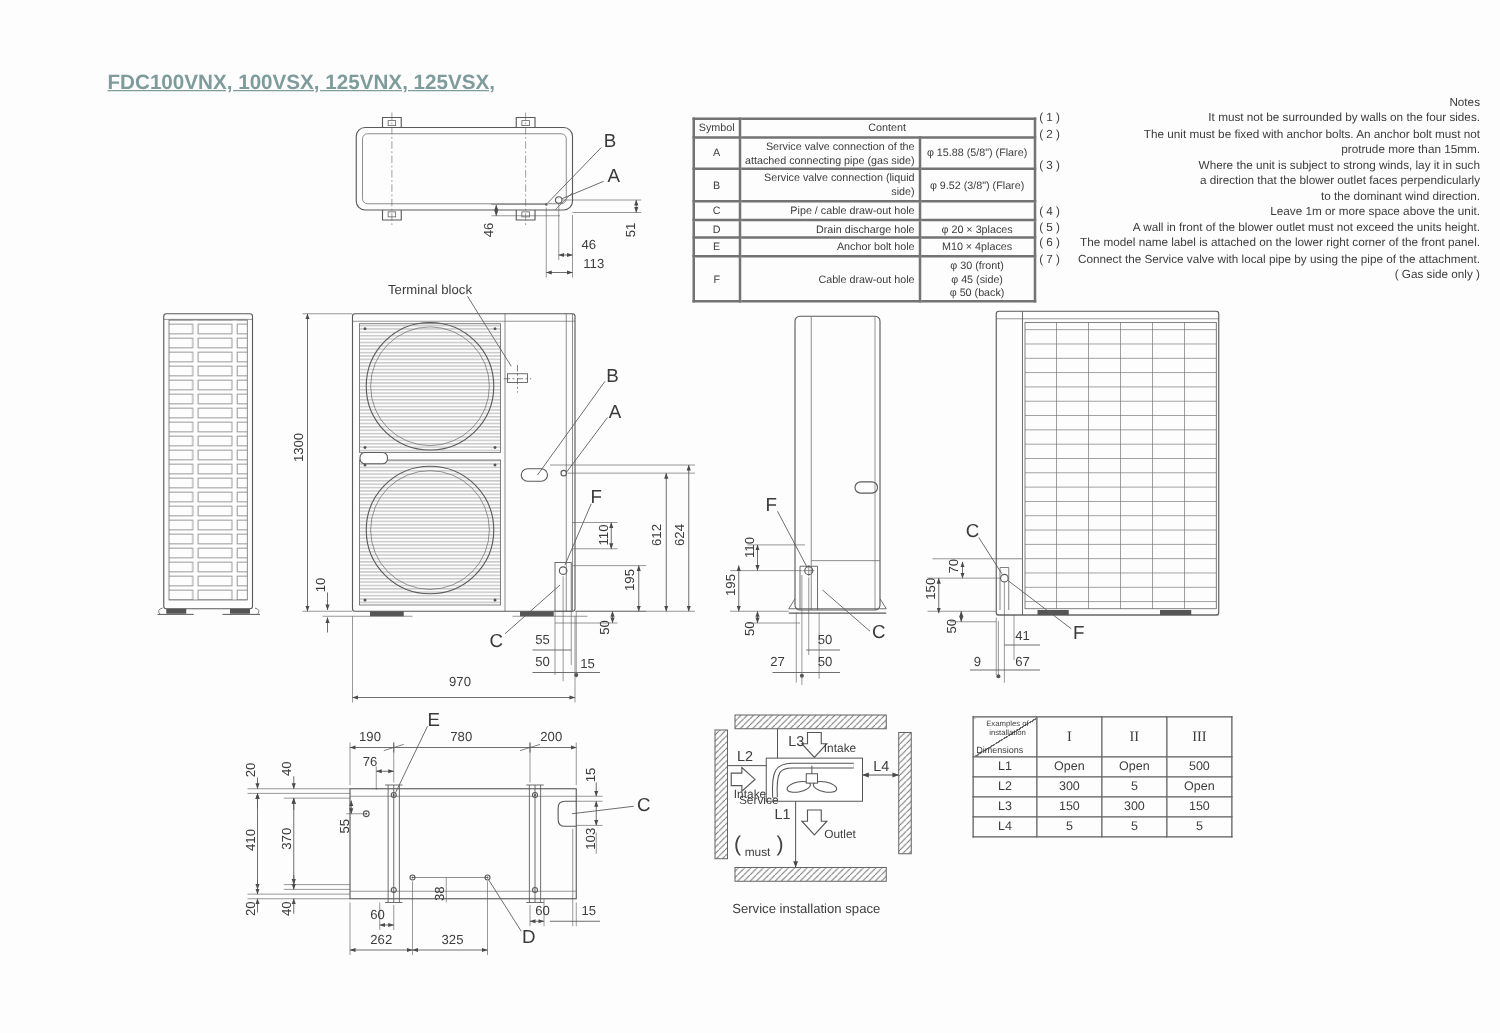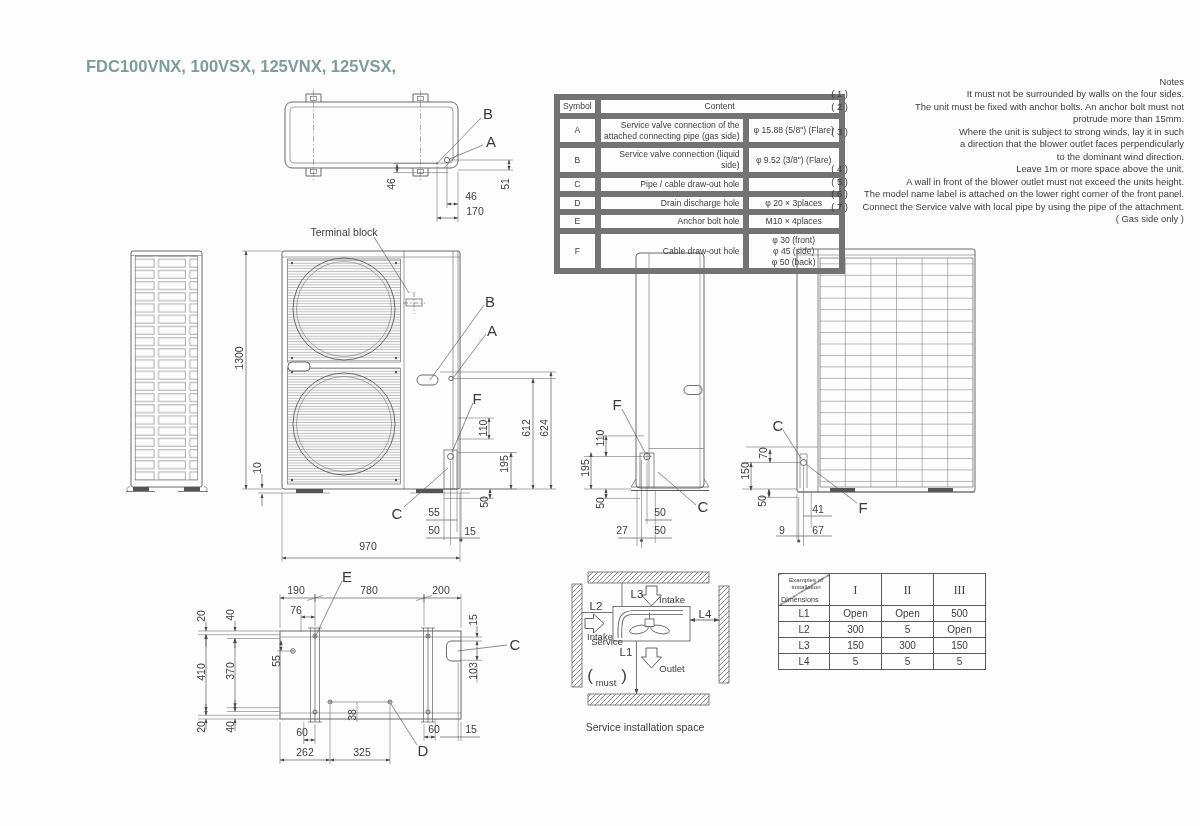--- a/index.html
+++ b/index.html
@@ -6,27 +6,27 @@
   #canvas{position:relative;width:1200px;height:826px;background:#fdfdfd;overflow:hidden;
           font-family:"Liberation Sans", sans-serif;}
   svg{position:absolute;left:0;top:0;}
   .L{position:absolute;transform:translate(-50%,-50%);font-size:10.5px;color:#3d3d3d;
      white-space:nowrap;letter-spacing:0;}
   .R{position:absolute;transform:translate(-50%,-50%) rotate(-90deg);font-size:10.5px;
      color:#3d3d3d;white-space:nowrap;}
   .BIG{font-size:15px;color:#3a3a3a;}
   .paren{font-size:17px;font-weight:300;color:#444;}
   #title{position:absolute;left:86px;top:55px;color:#7d9c9b;font-weight:bold;
-         font-size:16.5px;line-height:1.45;}
+         font-size:16.5px;line-height:1.45;text-decoration:underline;}
   #title .t2{margin-left:30px;}
   .cap{position:absolute;font-size:10.5px;color:#3d3d3d;transform:translate(-50%,-50%);white-space:nowrap;}
   
   #symtab{position:absolute;left:554px;top:94px;border-collapse:collapse;
           font-size:8.6px;color:#3d3d3d;table-layout:fixed;}
-  #symtab td,#symtab th{border:6px solid #737373;padding:1px 3px;font-weight:normal;
+  #symtab td,#symtab th{border:2px solid #737373;padding:1px 3px;font-weight:normal;
           line-height:1.25;}
   #symtab .sym{width:26px;text-align:center;}
   #symtab .con{width:136px;text-align:right;}
   #symtab .val{width:84px;text-align:center;}
   #symtab .hdr{text-align:center;height:11px;}
   
   #notes{position:absolute;left:822px;top:76px;width:362px;font-size:9.4px;color:#3c3c3c;text-align:right;}
   #notes .nh{margin-bottom:1px;}
   .note{display:flex;line-height:1.33;}
   .note .nn{flex:0 0 26px;}
@@ -396,21 +396,21 @@
         <span class="nt">Connect the Service valve with local pipe by using the pipe of the attachment.
 ( Gas side only )</span>
       </div>
 </div>
 
 <span class="L BIG" style="left:488px;top:113px">B</span>
 <span class="L BIG" style="left:491px;top:141px">A</span>
 <span class="R" style="left:391px;top:184px">46</span>
 <span class="L" style="left:471px;top:196px">46</span>
 <span class="R" style="left:505px;top:184px">51</span>
-<span class="L" style="left:475px;top:211px">170</span>
+<span class="L" style="left:475px;top:211px">113</span>
 <span class="L" style="left:344px;top:232px">Terminal block</span>
 
 <span class="R" style="left:239px;top:358px">1300</span>
 <span class="R" style="left:257px;top:468px">10</span>
 <span class="L BIG" style="left:490px;top:301px">B</span>
 <span class="L BIG" style="left:492px;top:330px">A</span>
 <span class="L BIG" style="left:477px;top:398px">F</span>
 <span class="L BIG" style="left:397px;top:513px">C</span>
 <span class="R" style="left:483px;top:428px">110</span>
 <span class="R" style="left:526px;top:428px">612</span>

